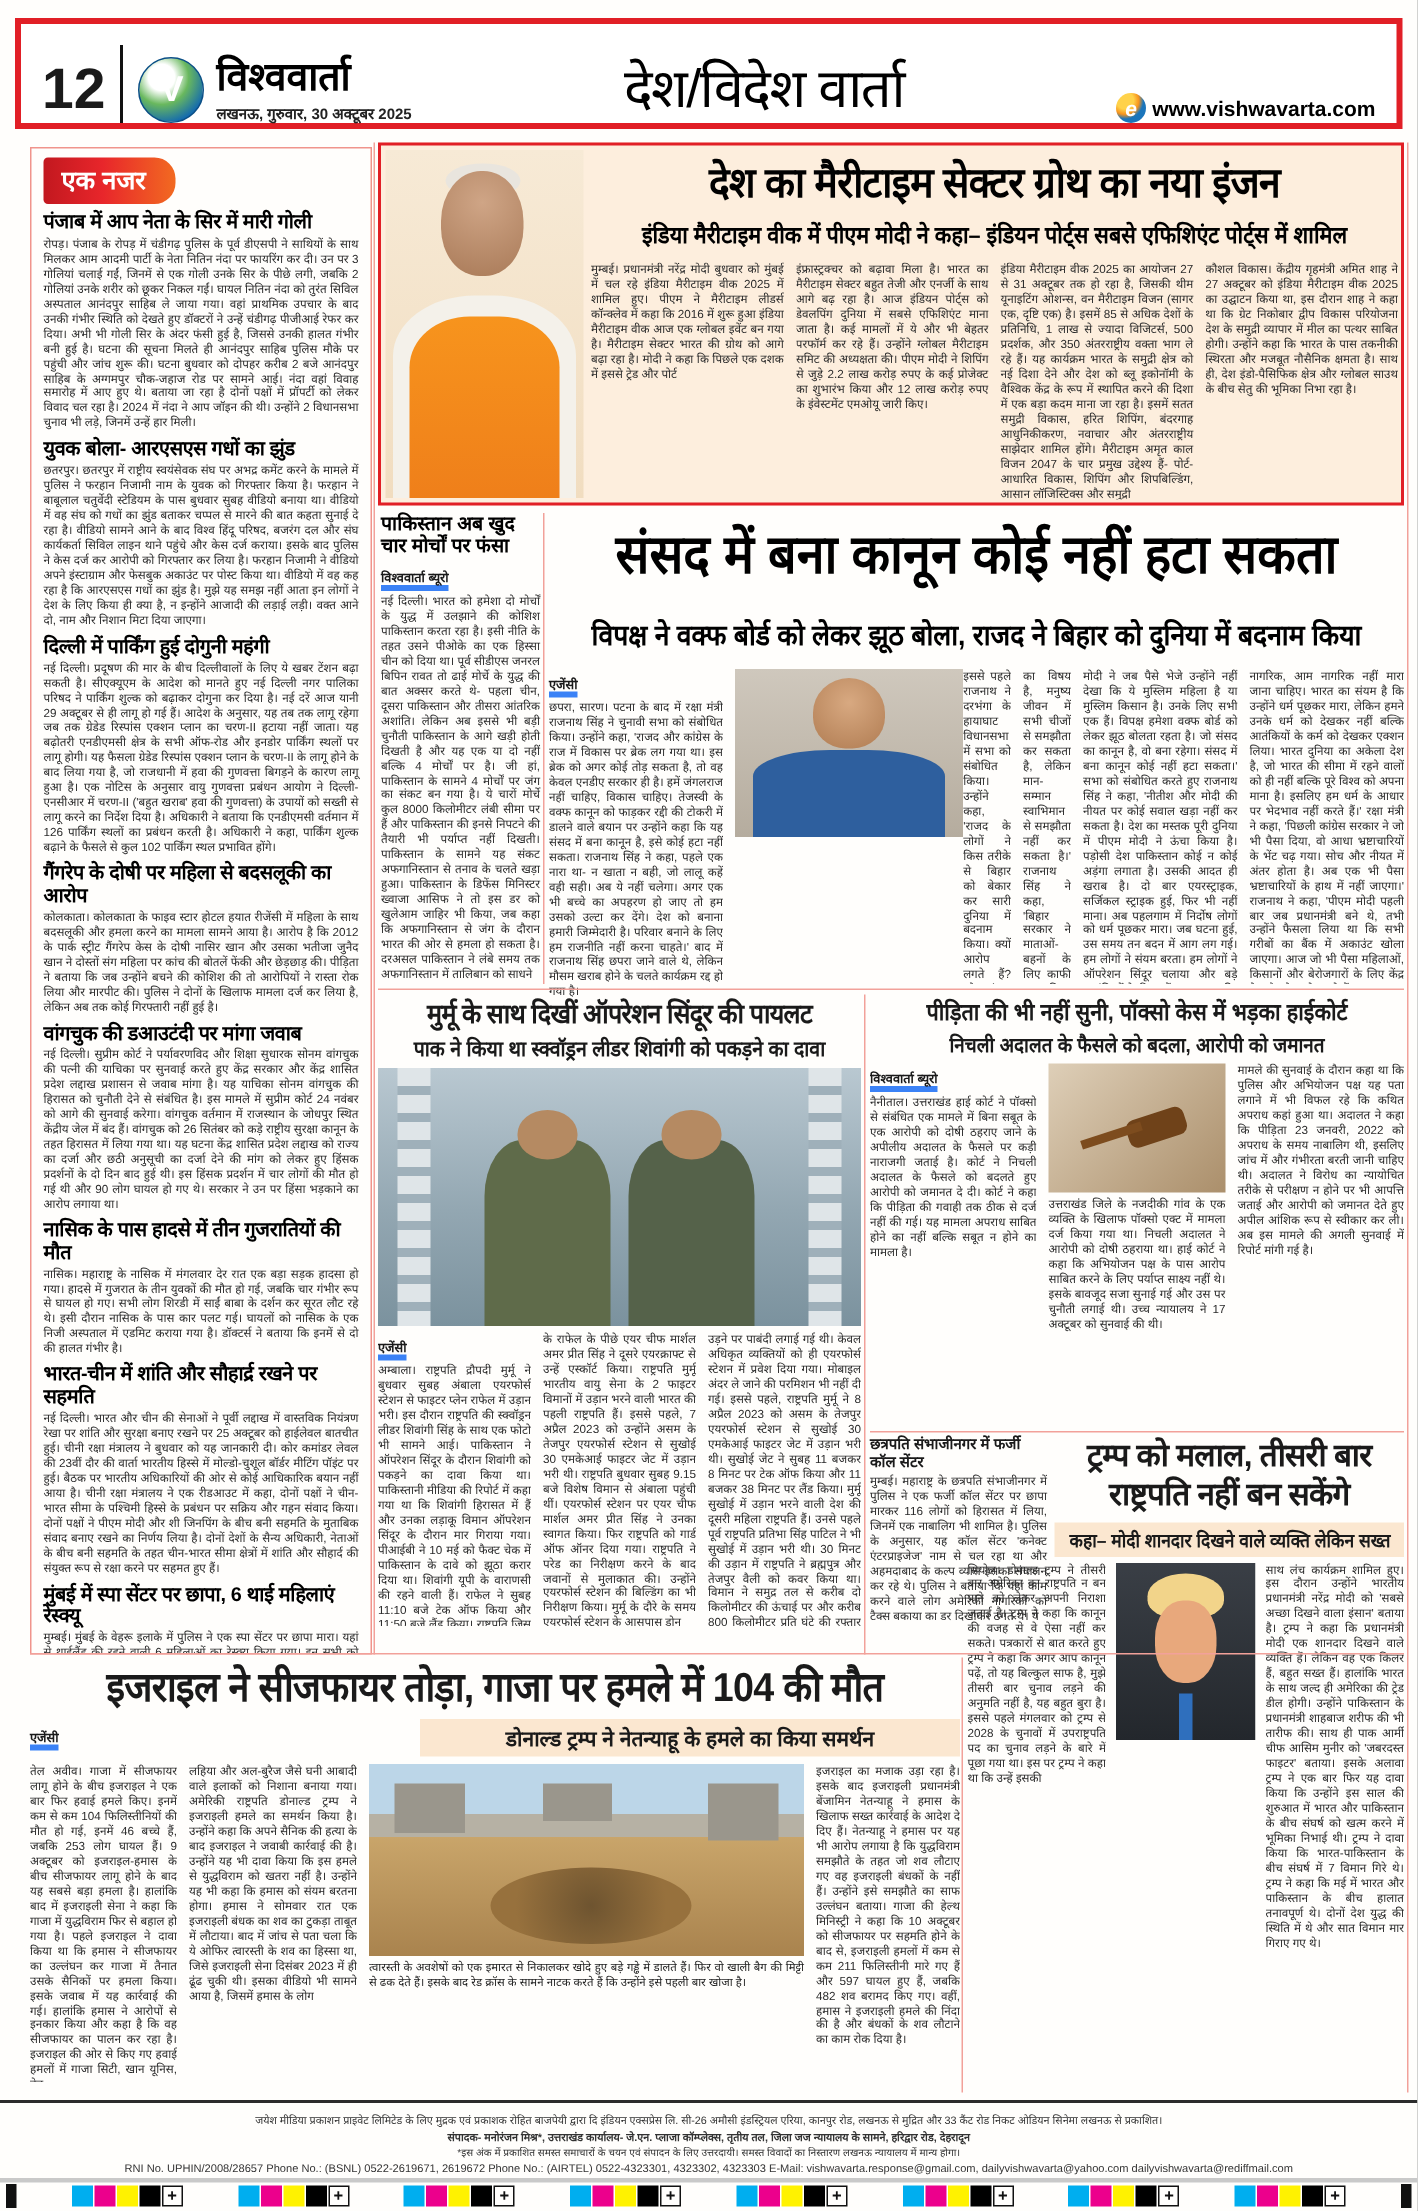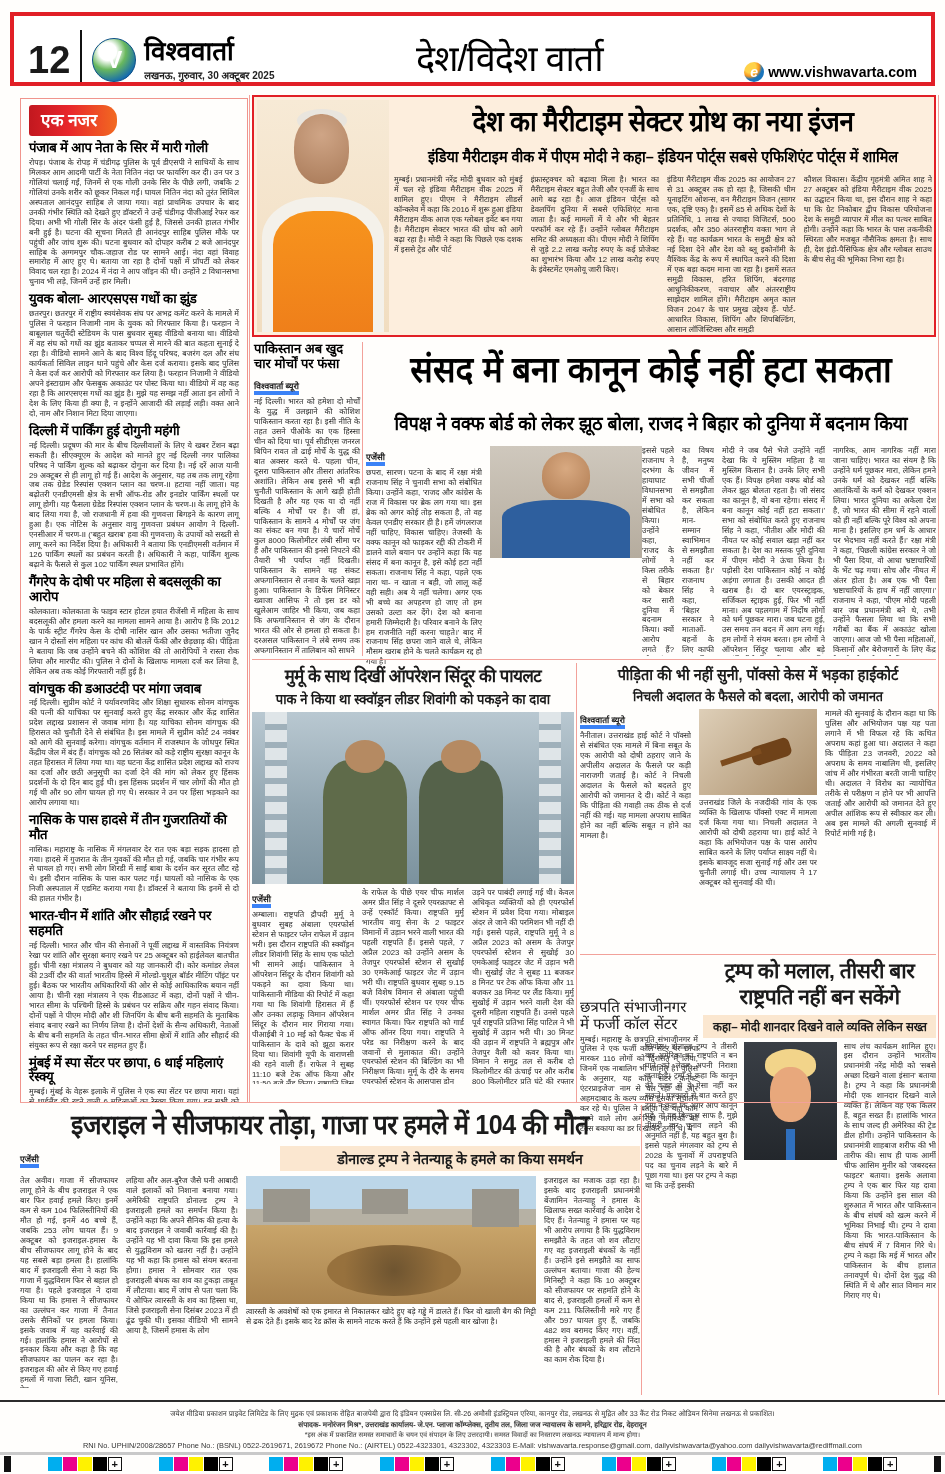--- a/index.html
+++ b/index.html
@@ -102,21 +102,21 @@
   .pocso-row { display:flex; gap:8px; height:232px; }
   .pocso-row .col { flex:1; }
   .pocso-mid { flex:0 0 118px; display:flex; flex-direction:column; }
   .gavel-photo { width:100%; height:86px; position:relative; overflow:hidden;
                  background:linear-gradient(135deg,#decfb8,#ab8f6b); margin-bottom:3px; }
   .gavel-head { position:absolute; top:38%; left:44%; width:34%; height:22%; background:#6f4219; border-radius:6px; transform:rotate(-18deg); }
   .gavel-handle { position:absolute; top:52%; left:18%; width:36%; height:7%; background:#7d4c1e; transform:rotate(-18deg); }
 
   
   .callcenter { position:absolute; left:580px; top:958px; width:118px; height:145px; }
-  .callcenter h3 { font-size:15px; font-weight:400; line-height:1.15; margin-bottom:2px;margin-top:40px; }
+  .callcenter h3 { font-size:10px; font-weight:700; line-height:1.15; margin-bottom:2px; }
   .trump-sec { position:absolute; left:645px; top:958px; width:291px; height:437px; }
   .trump-head { font-size:21px; font-weight:900; text-align:center; line-height:1.25; letter-spacing:-0.5px; padding-left:58px; }
   .trump-band { background:#fbe7d0; font-size:12.5px; font-weight:800; text-align:center; padding:3px 2px; margin:4px 0 4px 58px; }
   .trump-cols { display:flex; gap:7px; height:330px; }
   .trump-cols .col { flex:1; }
   .trump-photo { width:100%; height:118px; position:relative; overflow:hidden;
                  background:linear-gradient(180deg,#3a3f46,#23272c); margin-bottom:3px; }
   .trump-hair { position:absolute; top:6%; left:22%; width:56%; height:26%; border-radius:50% 50% 40% 40%; background:#f2d48a; }
   .trump-face { position:absolute; top:22%; left:28%; width:44%; height:46%; border-radius:46%; background:#e8a87c; }
   .trump-tie { position:absolute; bottom:0; left:45%; width:10%; height:26%; background:#2f6fbd; }

